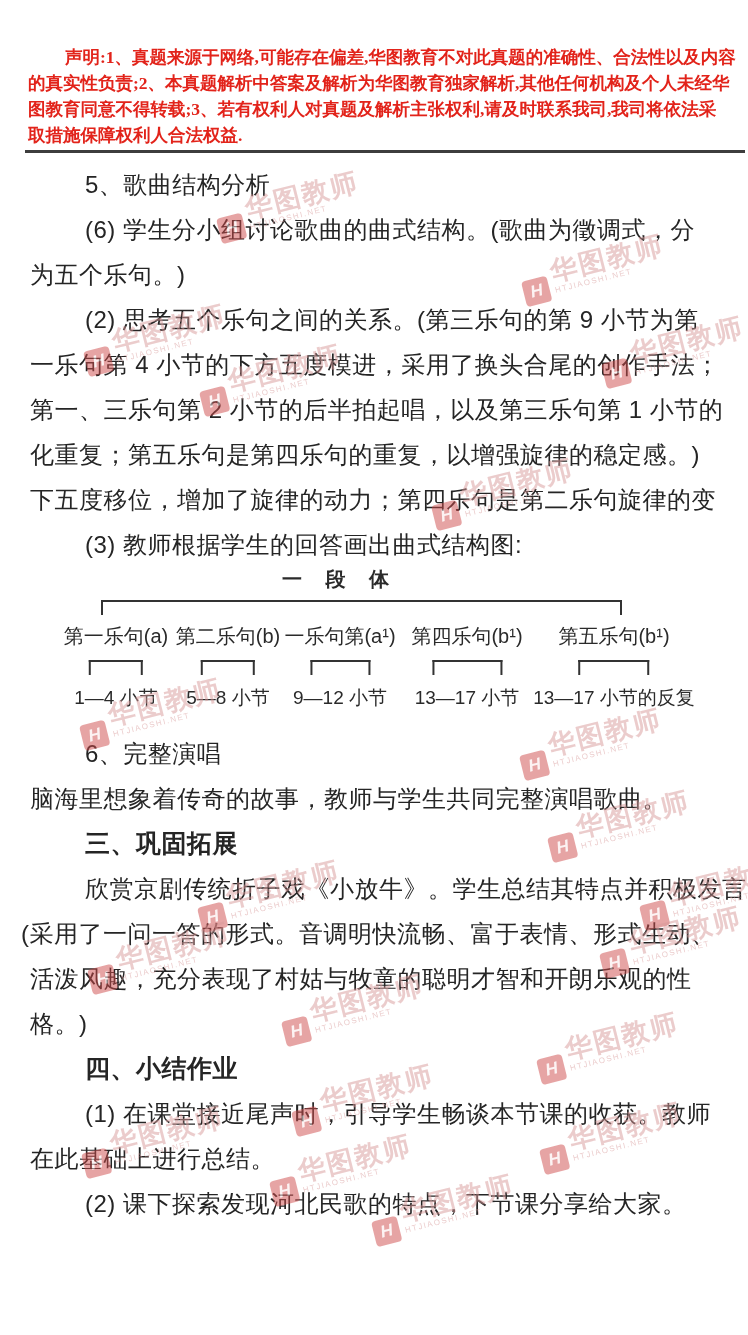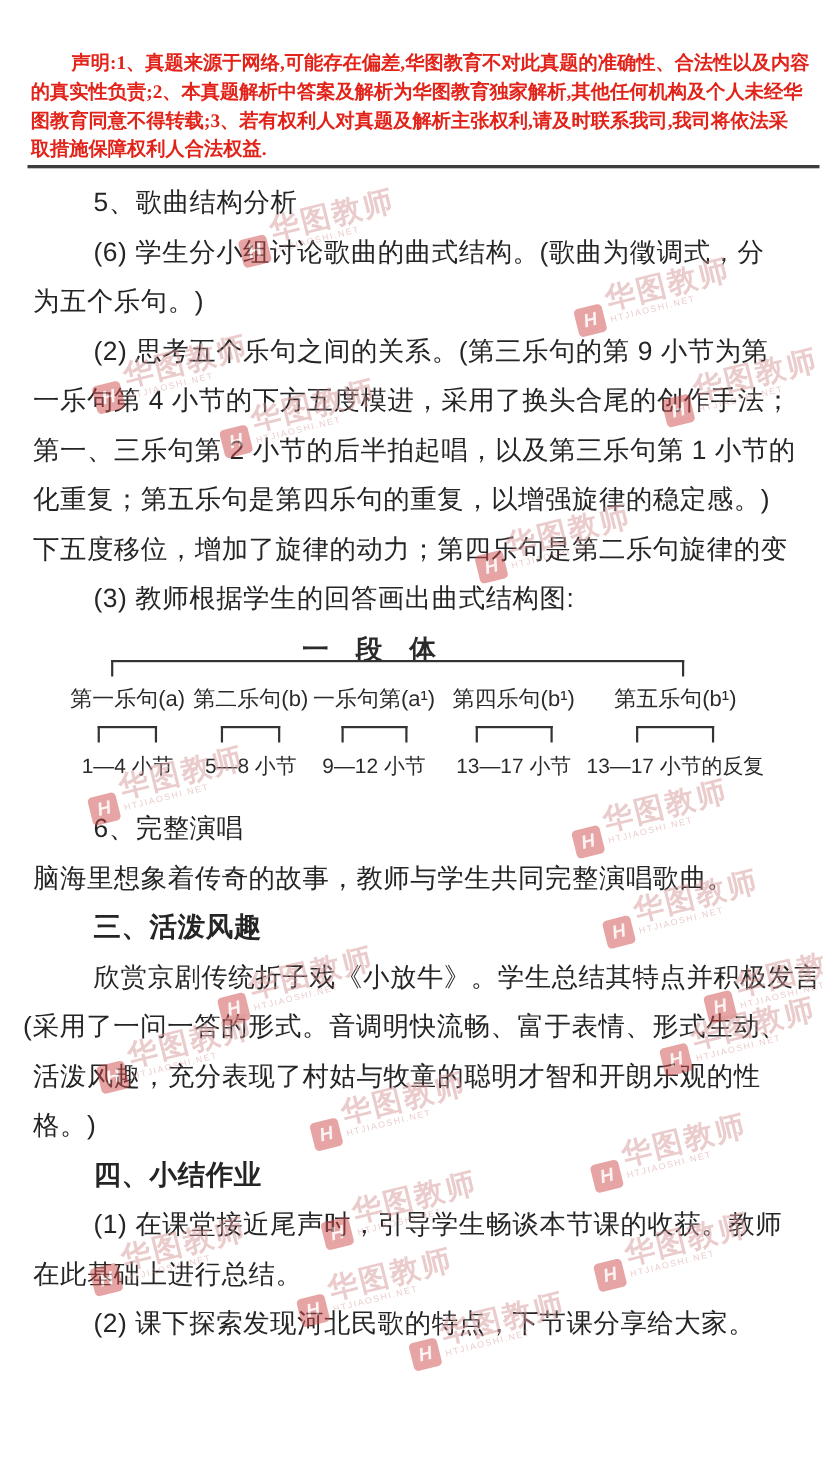--- a/index.html
+++ b/index.html
@@ -18,22 +18,22 @@
   .dline b{font-weight:900;}
   .divider{height:0;border-bottom:3px solid #3d3d3d;margin:2px 3px 0 25px;}
   
   .content{padding:9px 30px 0 30px;font-size:24px;line-height:45px;letter-spacing:.5px;position:relative;z-index:1;}
   .tl{white-space:nowrap;}
   .ind{text-indent:55px;}
   .bold{font-weight:bold;font-size:25px;}
   .hang{margin-left:-9px;}
   
   .diagram{position:relative;height:146px;margin:0 0 18px 0;letter-spacing:0;}
-  .d-title{position:absolute;left:310px;top:12px;transform:translateX(-50%);
-    font-size:24px;font-weight:bold;letter-spacing:9px;line-height:24px;white-space:nowrap;color:#2a2a2a;}
+  .d-title{position:absolute;left:310px;top:0;transform:translateX(-50%);
+    font-size:20px;font-weight:bold;letter-spacing:9px;line-height:24px;white-space:nowrap;color:#2a2a2a;}
   .d-big{position:absolute;left:71px;top:33px;width:517px;height:13px;
     border:2px solid #333;border-bottom:none;}
   .d-col{position:absolute;top:58px;transform:translateX(-50%);text-align:center;line-height:normal;}
   .d-label{font-size:20px;line-height:22px;white-space:nowrap;color:#2a2a2a;}
   .d-br{height:13px;border:2px solid #333;border-bottom:none;margin:13px auto 0;}
   .d-bars{font-size:19px;line-height:22px;white-space:nowrap;margin-top:12px;color:#2a2a2a;}
   
   .wm{position:absolute;display:flex;transform:rotate(-14deg);opacity:.5;pointer-events:none;z-index:3;}
   .wm-logo{width:26px;height:26px;margin-top:16px;background:#cf4b4b;border-radius:4px;
     color:#fbe9e9;font-weight:bold;font-size:17px;line-height:26px;text-align:center;font-style:italic;flex:none;}
@@ -91,21 +91,21 @@
       </div>
       <div class="d-col" style="left:584px">
         <div class="d-label">第五乐句(b¹)</div>
         <div class="d-br" style="width:67px"></div>
         <div class="d-bars">13—17 小节的反复</div>
       </div>
     </div>
 
     <div class="tl ind">6、完整演唱</div>
     <div class="tl">脑海里想象着传奇的故事，教师与学生共同完整演唱歌曲。</div>
-    <div class="tl ind bold">三、活泼风趣</div>
+    <div class="tl ind bold">三、巩固拓展</div>
     <div class="tl ind">欣赏京剧传统折子戏《小放牛》。学生总结其特点并积极发言。</div>
     <div class="tl hang">(采用了一问一答的形式。音调明快流畅、富于表情、形式生动、</div>
     <div class="tl">活泼风趣，充分表现了村姑与牧童的聪明才智和开朗乐观的性</div>
     <div class="tl">格。)</div>
     <div class="tl ind bold">四、小结作业</div>
     <div class="tl ind">(1) 在课堂接近尾声时，引导学生畅谈本节课的收获。教师</div>
     <div class="tl">在此基础上进行总结。</div>
     <div class="tl ind">(2) 课下探索发现河北民歌的特点，下节课分享给大家。</div>
   </div>
 

